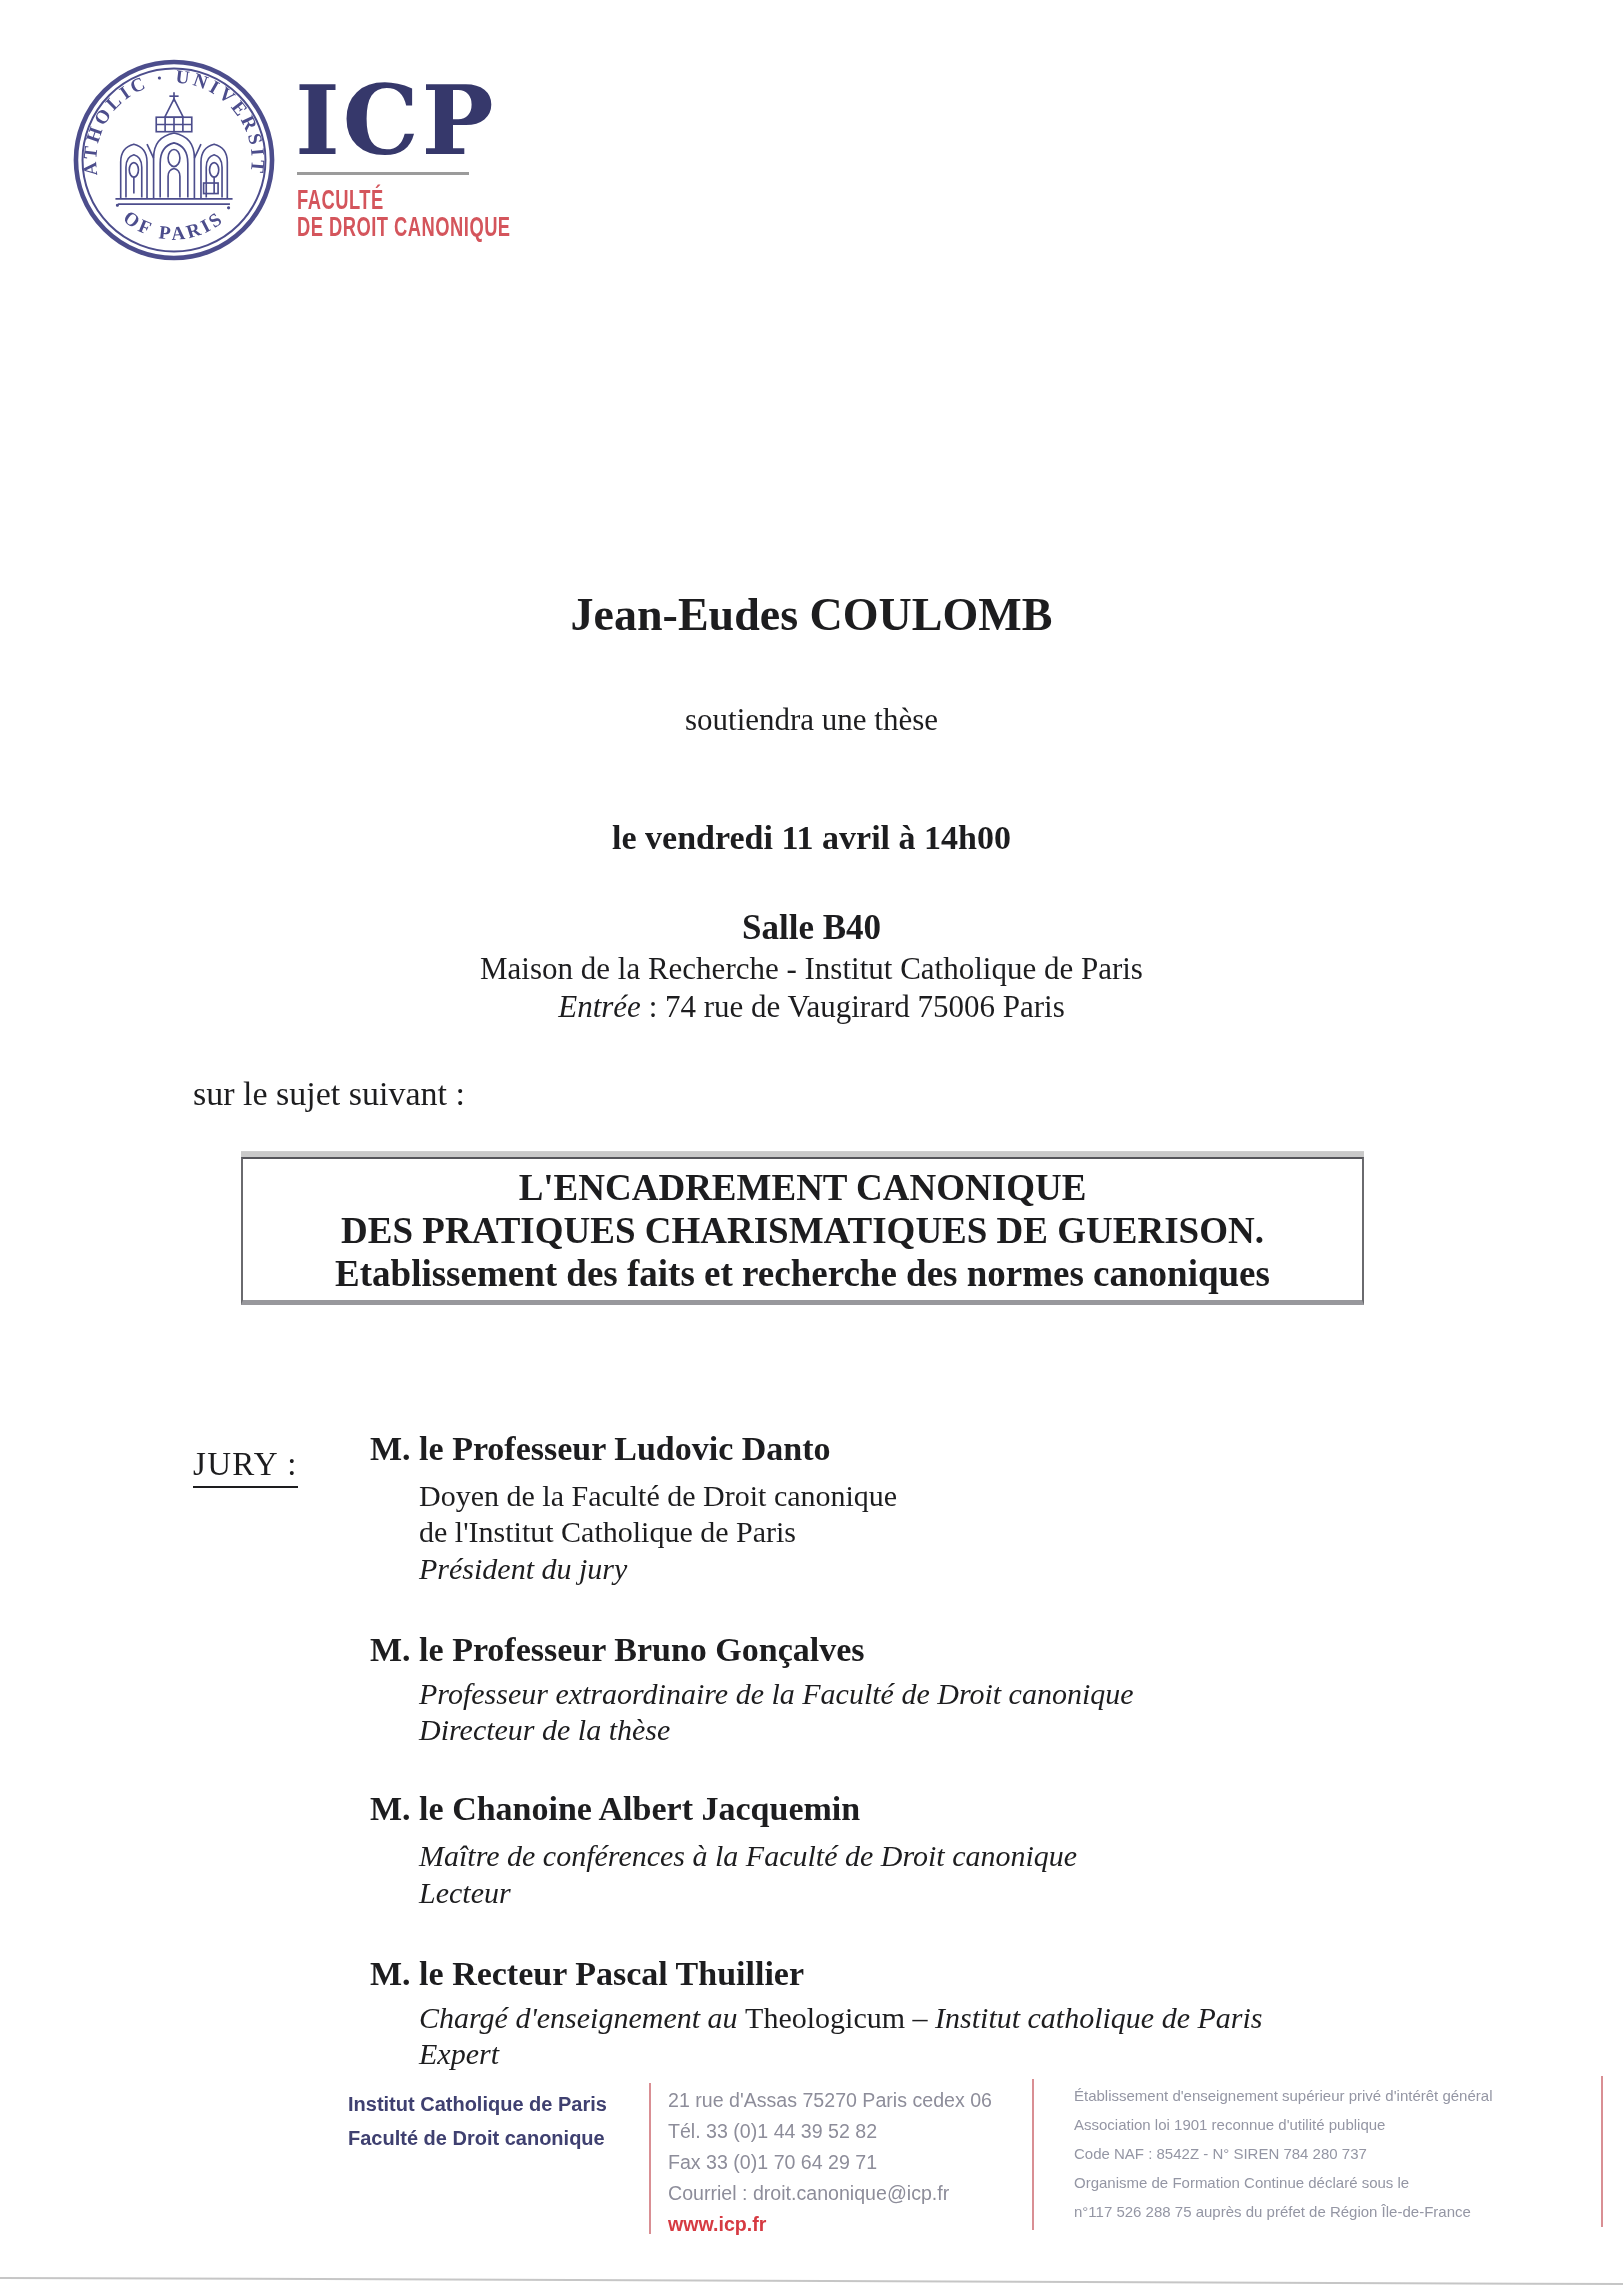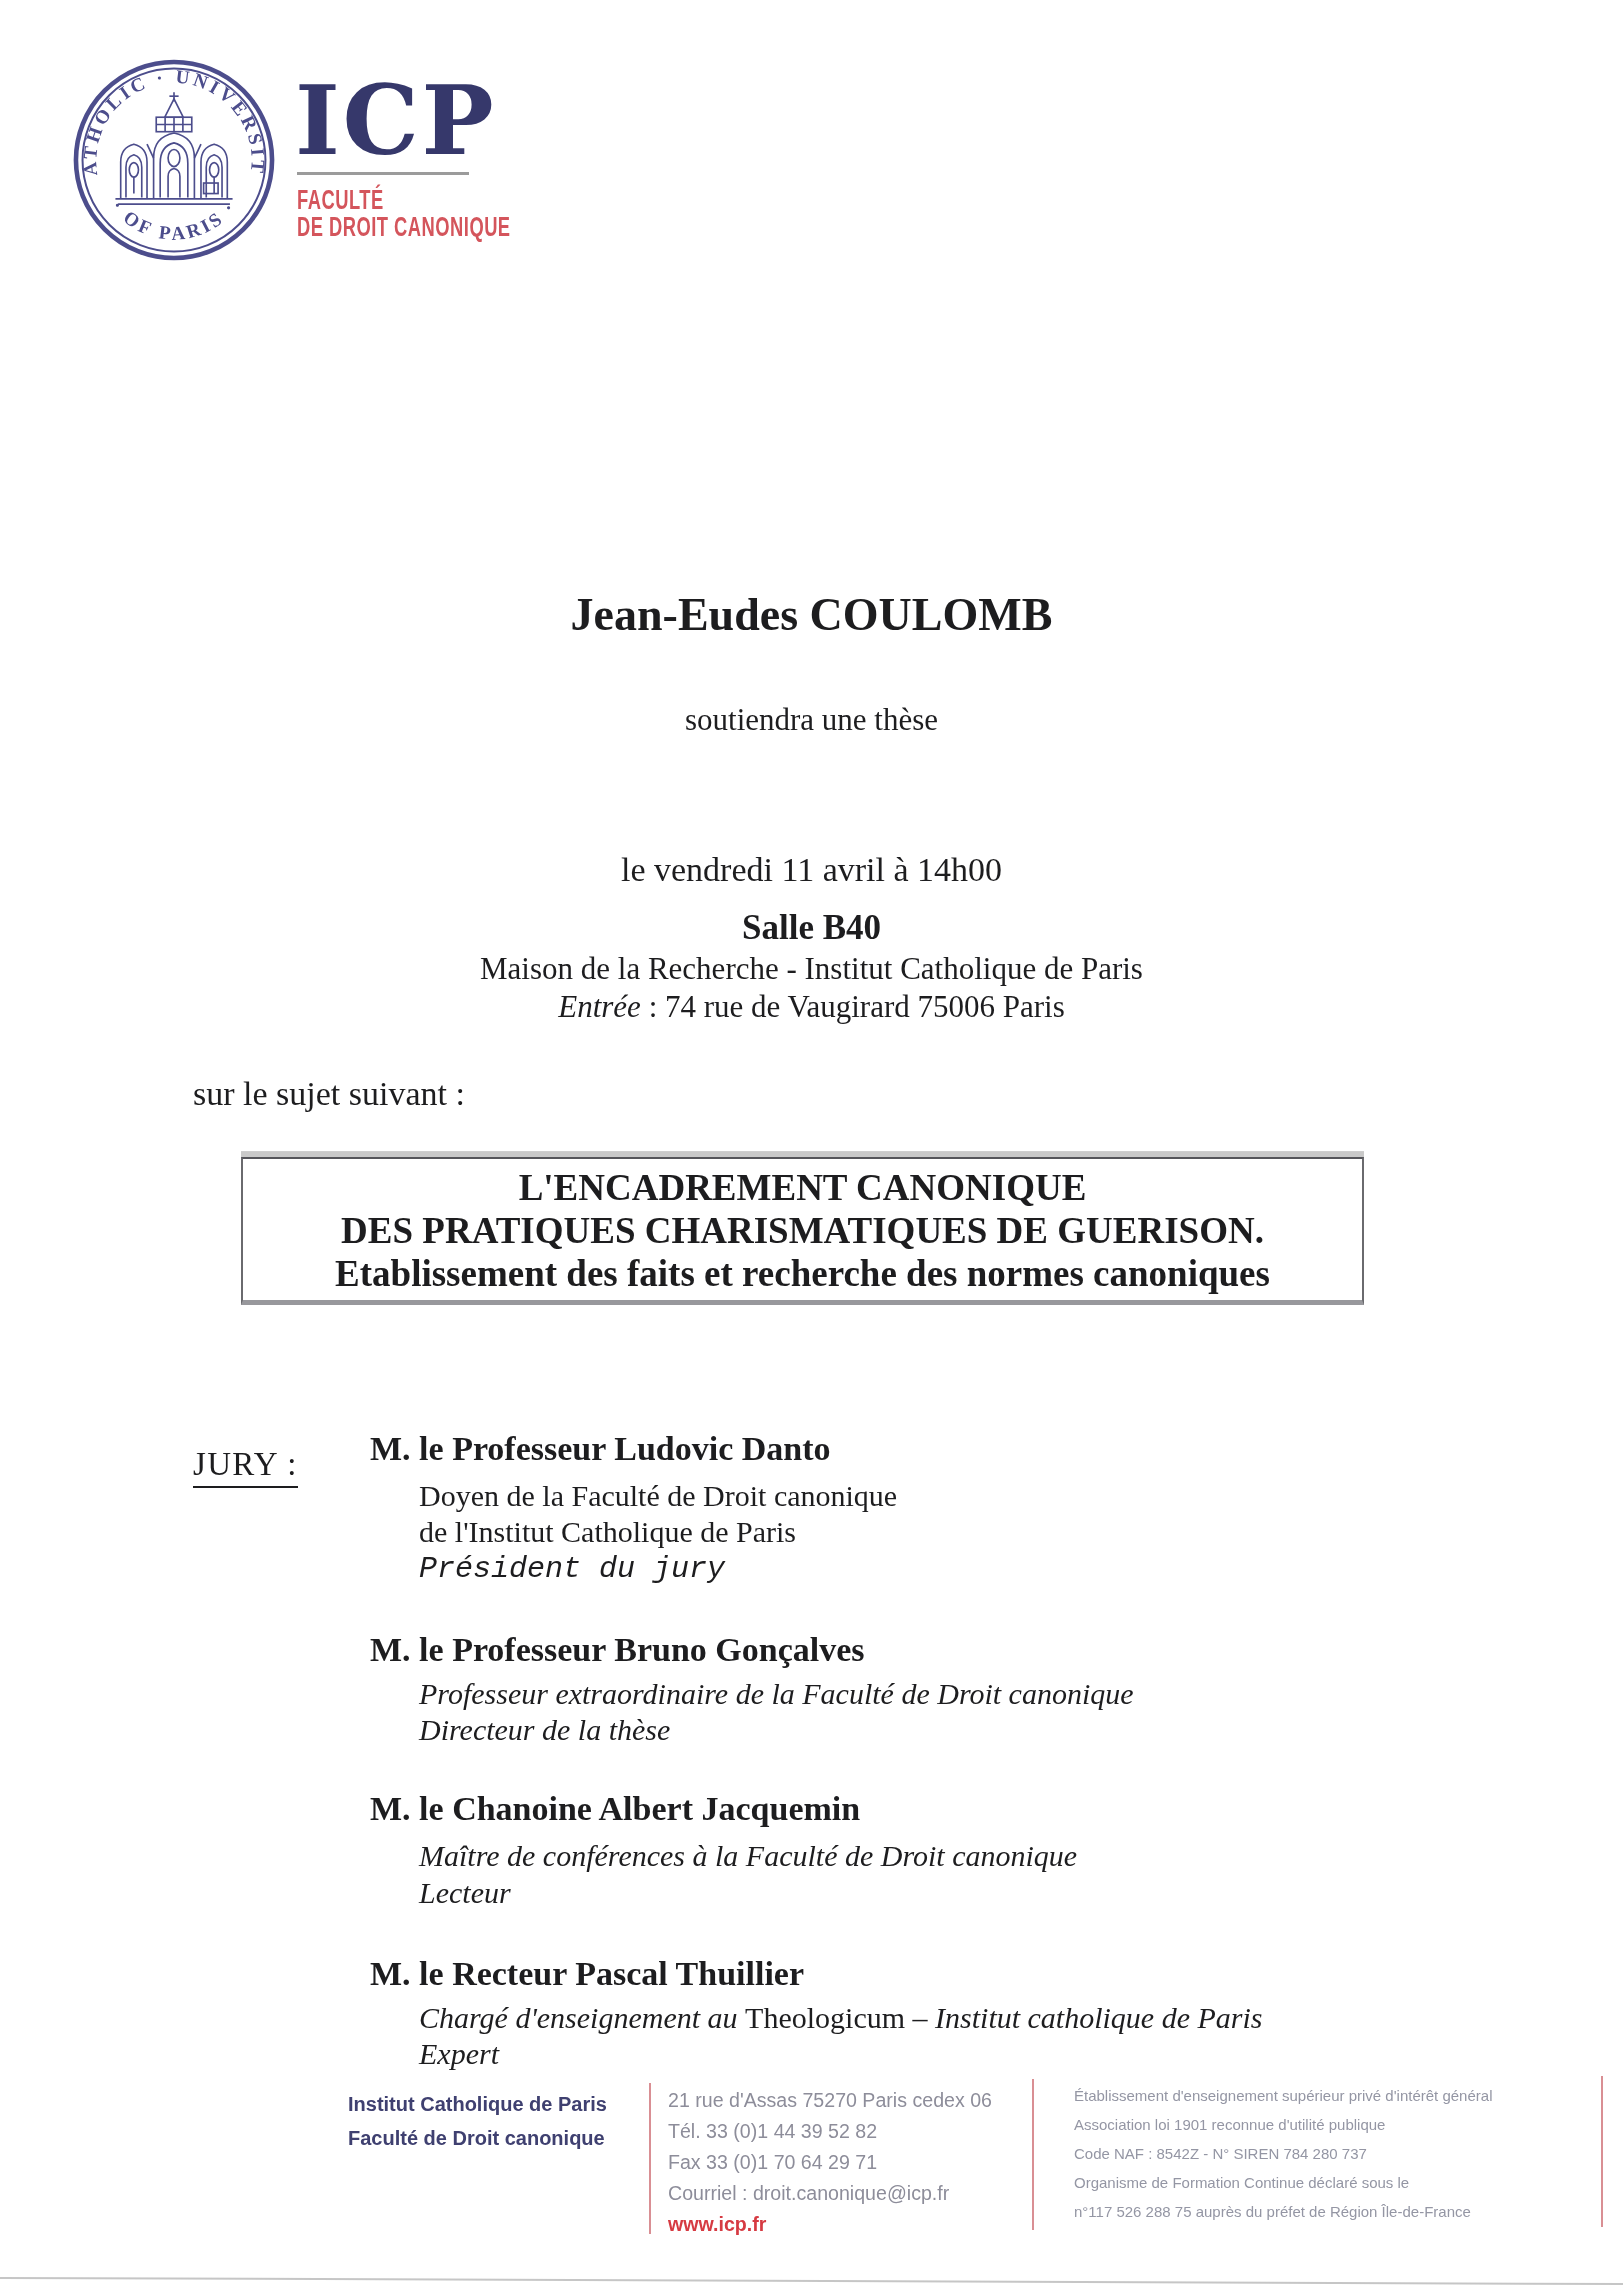--- a/index.html
+++ b/index.html
@@ -29,21 +29,21 @@
   }
 
   
   .doc-title {
     top:409px; font-size:46px; line-height:1;
     font-variant:small-caps; letter-spacing:5.2px; white-space:nowrap;
   }
   .candidate { top:592px; font-size:46px; line-height:1; font-weight:bold; white-space:nowrap; }
   .intro1 { top:704px; font-size:31px; line-height:1; }
   .intro2 { top:743px; font-size:31px; line-height:1; }
-  .when   { top:821px; font-size:34px; line-height:1; font-weight:normal;margin-top:32px; }
+  .when   { top:821px; font-size:34px; line-height:1; font-weight:bold; }
   .room   { top:910px; font-size:35px; line-height:1; font-weight:bold; }
   .venue  { top:953px; font-size:31px; line-height:1; }
   .entrance { top:991px; font-size:31px; line-height:1; }
   .italic { font-style:italic; }
   .subject-lead { left:193px; top:1077px; font-size:34px; line-height:1; }
 
   .subject-box {
     left:241px; top:1157px; width:1119px;
     border-top:2px solid #55555a;
     border-left:2px solid #6a6a6e;
@@ -163,21 +163,21 @@
     <div class="line">Etablissement des faits et recherche des normes canoniques</div>
   </div>
 
   <div class="abs" style="left:193px; top:1448px;">
     <span class="jury-label" style="position:static;">JURY :</span>
   </div>
 
   <div class="abs jury-name" style="top:1432px;">M. le Professeur Ludovic Danto</div>
   <div class="abs jury-line" style="top:1481px;">Doyen de la Faculté de Droit canonique</div>
   <div class="abs jury-line" style="top:1517px;">de l'Institut Catholique de Paris</div>
-  <div class="abs jury-line italic" style="top:1554px;font-family:Liberation Mono, monospace;">Président du jury</div>
+  <div class="abs jury-line italic" style="top:1554px;">Président du jury</div>
 
   <div class="abs jury-name" style="top:1633px;">M. le Professeur Bruno Gonçalves</div>
   <div class="abs jury-line italic" style="top:1679px;">Professeur extraordinaire de la Faculté de Droit canonique</div>
   <div class="abs jury-line italic" style="top:1715px;">Directeur de la thèse</div>
 
   <div class="abs jury-name" style="top:1792px;text-align:right;">M. le Chanoine Albert Jacquemin</div>
   <div class="abs jury-line italic" style="top:1841px;">Maître de conférences à la Faculté de Droit canonique</div>
   <div class="abs jury-line italic" style="top:1878px;">Lecteur</div>
 
   <div class="abs jury-name" style="top:1957px;">M. le Recteur Pascal Thuillier</div>

